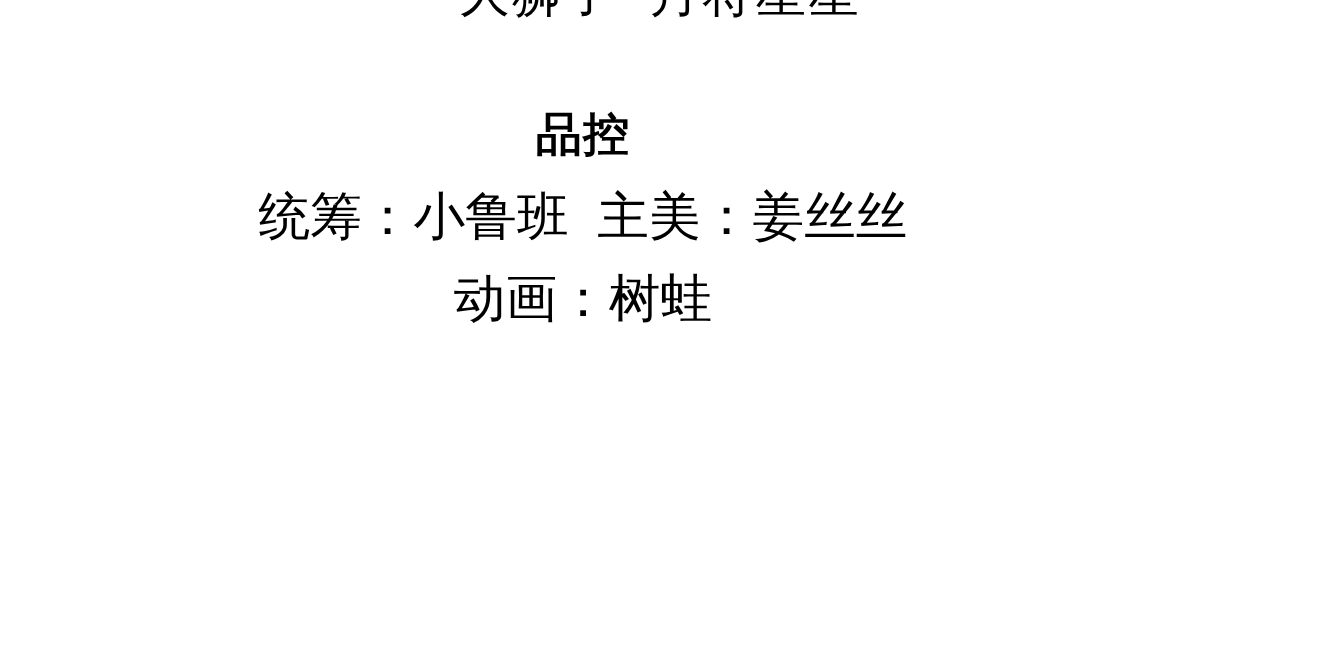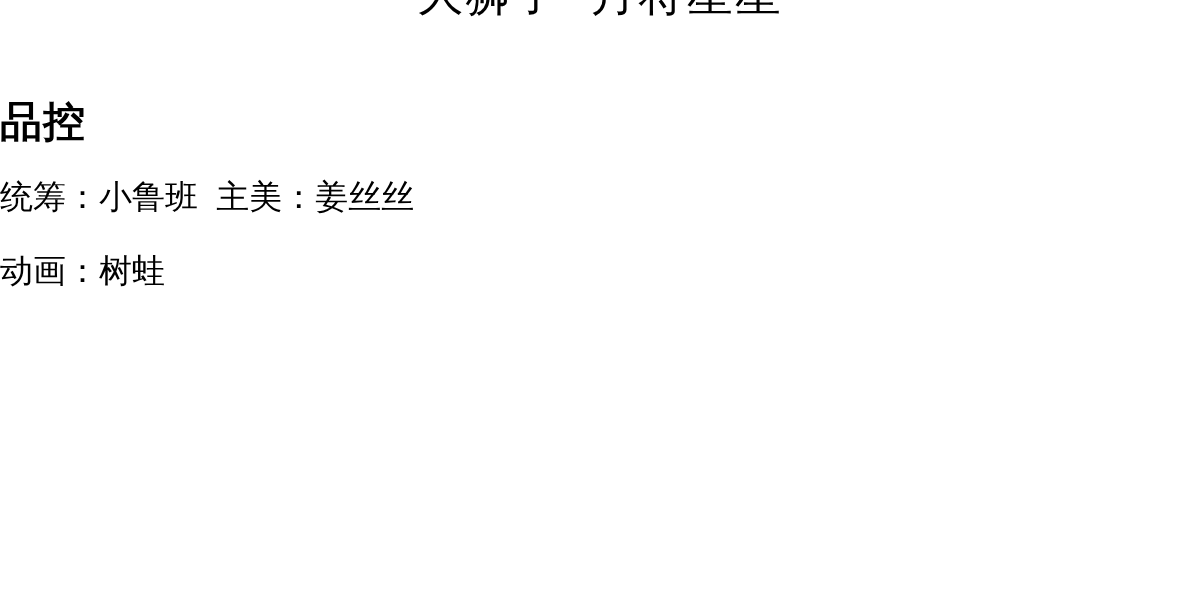--- a/index.html
+++ b/index.html
@@ -36,37 +36,37 @@
     line-height: 56px;
     letter-spacing: 2px;
     white-space: pre;
   }
 
   
   .section {
     position: absolute;
     left: 0;
     width: 1060px;
-    text-align: left;
+    text-align: center;
   }
 
   .section-qc { top: 96px; }
   .section-ops { top: 364px; }
 
   .section-heading {
     font-size: 42px;
     font-weight: 700;
     line-height: 52px;
     letter-spacing: 1px;
     margin: 0 0 12px 0;
     font-family: "DejaVu Sans", "Liberation Sans", sans-serif;
   }
 
   .credit-line {
-    font-size: 33px;
+    font-size: 47px;
     font-weight: 400;
     line-height: 74px;
     letter-spacing: 0px;
     white-space: pre;
     margin: 0;
   }
 
   .credit-line.indent-right {
   }
 </style>

